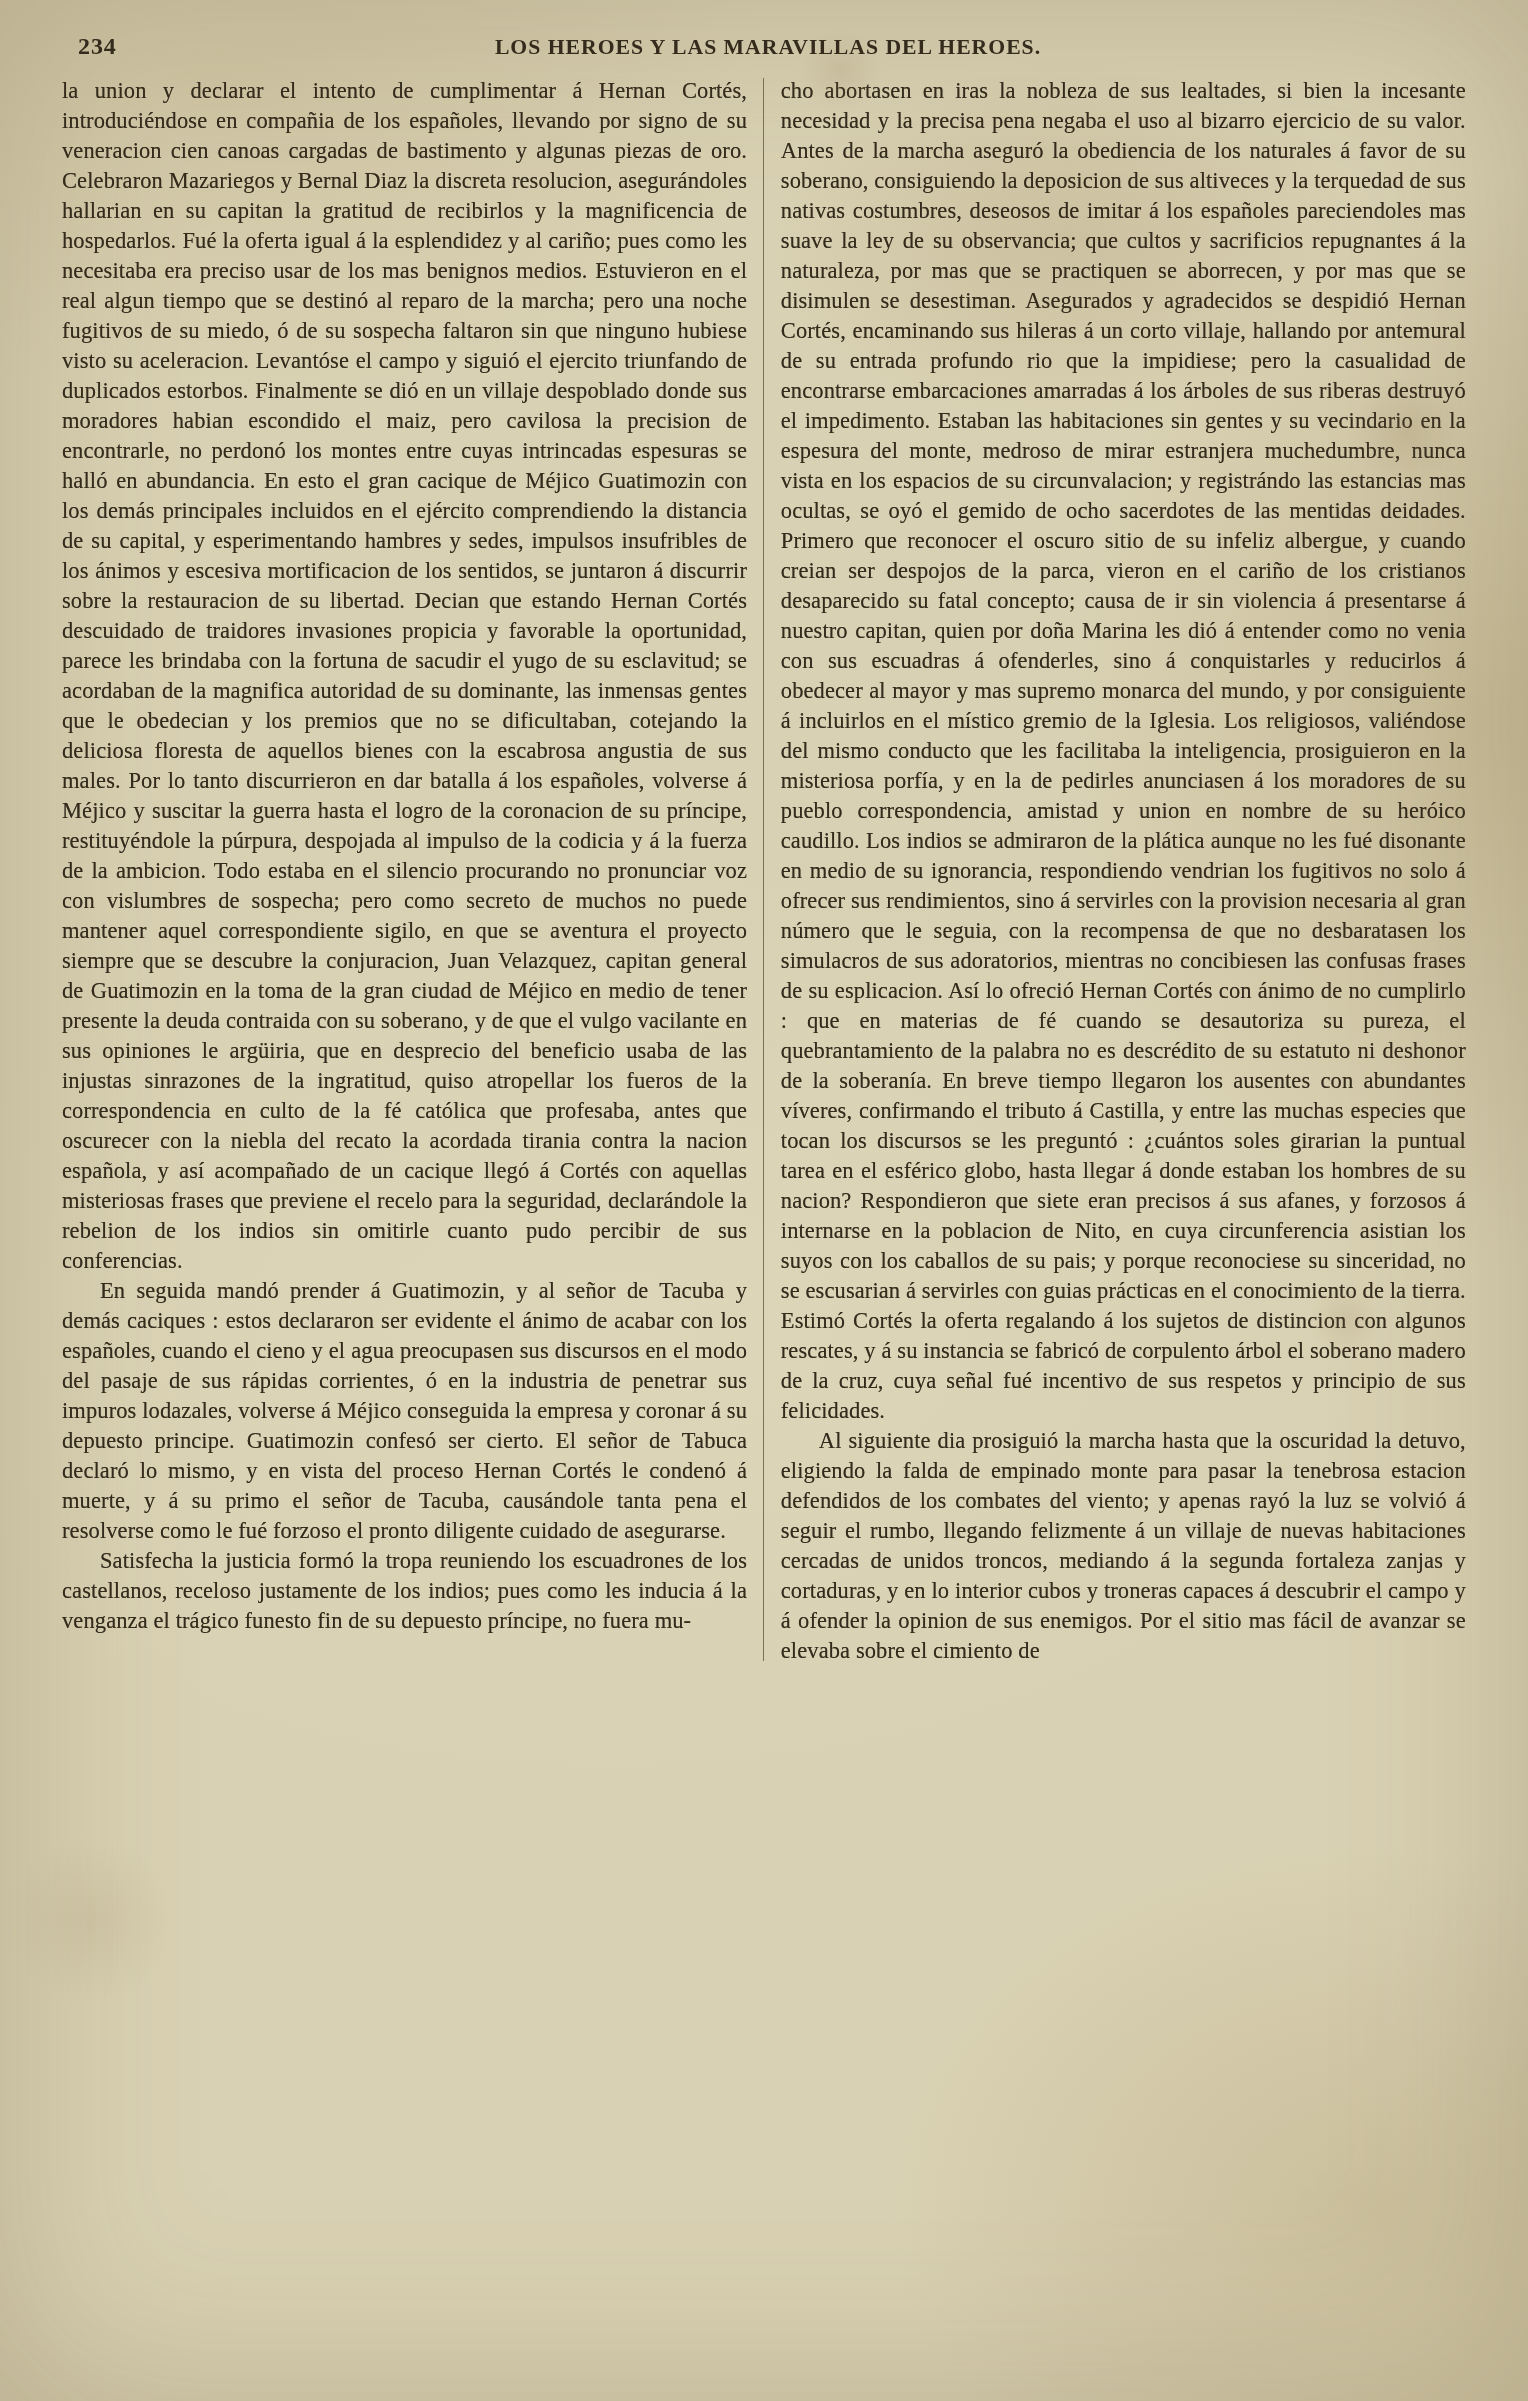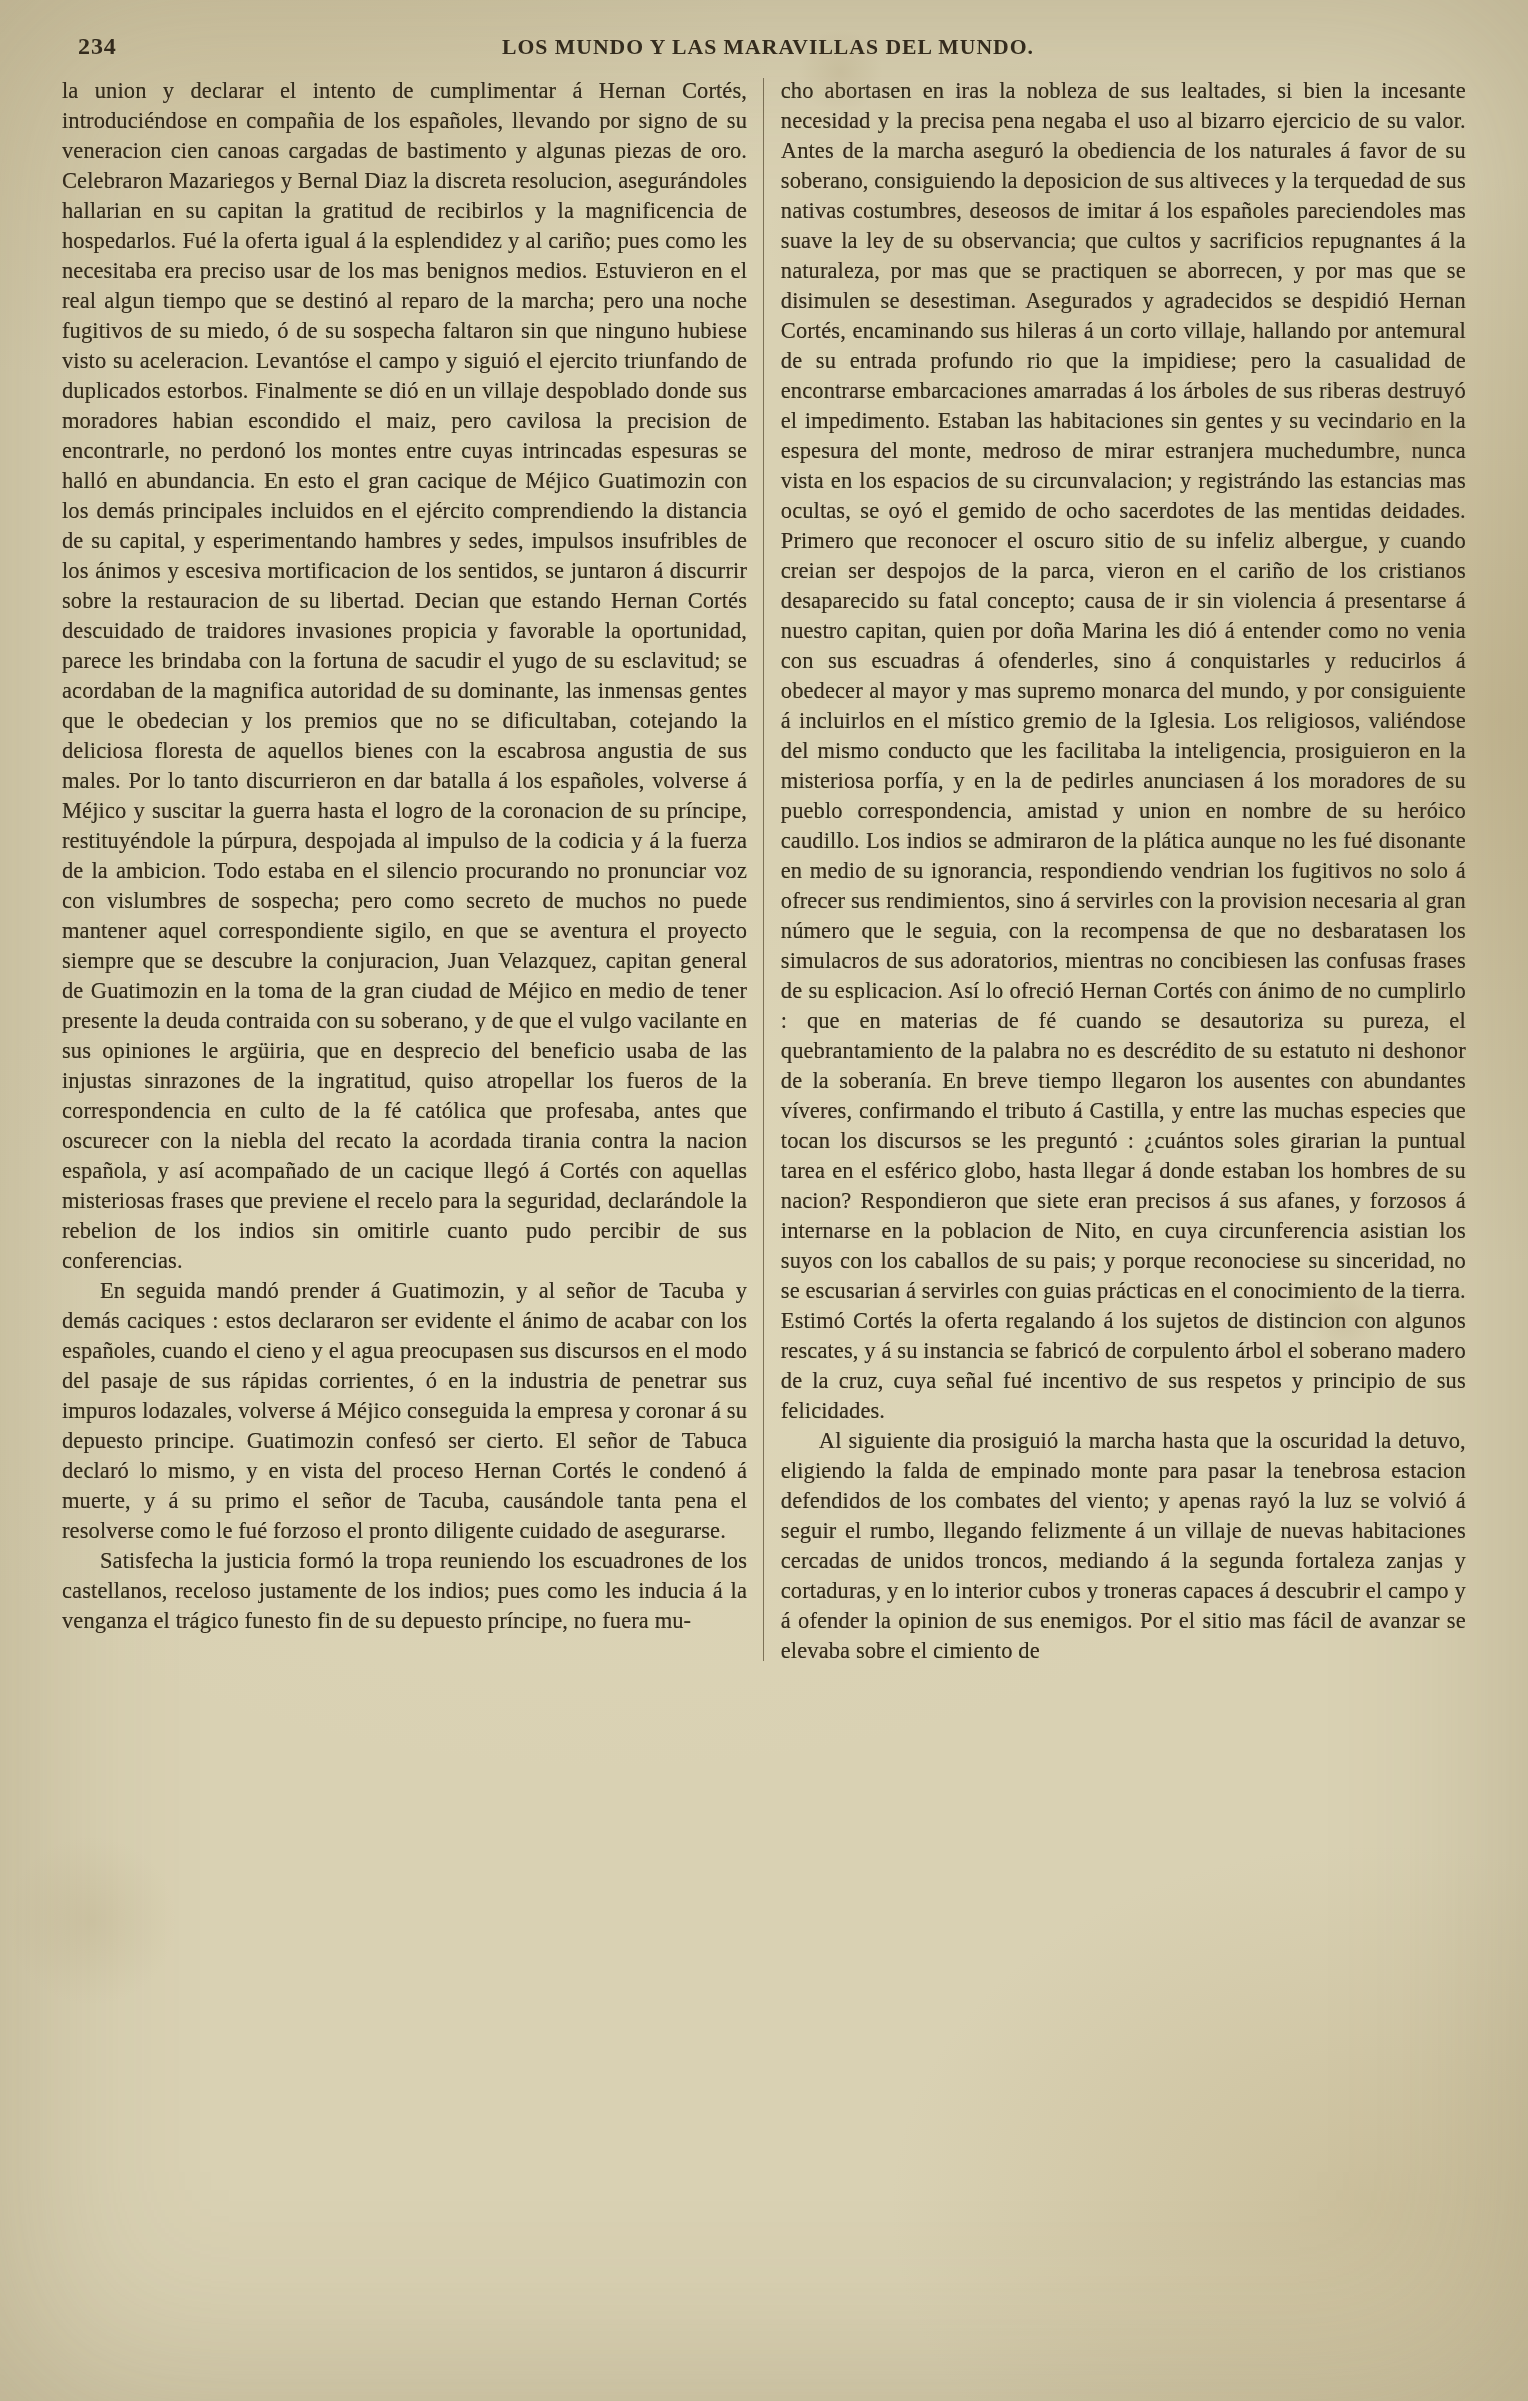--- a/index.html
+++ b/index.html
@@ -90,21 +90,21 @@
     flex: 0 0 auto;
   }
 </style>
 </head>
 <body>
 
 <div class="page">
 
   <header class="page-header">
     <span class="page-number">234</span>
-    <span class="header-title">LOS MUNDO Y LAS MARAVILLAS DEL MUNDO.</span>
+    <span class="header-title">LOS HEROES Y LAS MARAVILLAS DEL HEROES.</span>
   </header>
 
   <main class="columns">
 
     <div class="column">
       <p class="cont">la union y declarar el intento de cumplimentar á Hernan Cortés, introduciéndose en compañia de los españoles, llevando por signo de su veneracion cien canoas cargadas de bastimento y algunas piezas de oro. Celebraron Mazariegos y Bernal Diaz la discreta resolucion, asegurándoles hallarian en su capitan la gratitud de recibirlos y la magnificencia de hospedarlos. Fué la oferta igual á la esplendidez y al cariño; pues como les necesitaba era preciso usar de los mas benignos medios. Estuvieron en el real algun tiempo que se destinó al reparo de la marcha; pero una noche fugitivos de su miedo, ó de su sospecha faltaron sin que ninguno hubiese visto su aceleracion. Levantóse el campo y siguió el ejercito triunfando de duplicados estorbos. Finalmente se dió en un villaje despoblado donde sus moradores habian escondido el maiz, pero cavilosa la precision de encontrarle, no perdonó los montes entre cuyas intrincadas espesuras se halló en abundancia. En esto el gran cacique de Méjico Guatimozin con los demás principales incluidos en el ejército comprendiendo la distancia de su capital, y esperimentando hambres y sedes, impulsos insufribles de los ánimos y escesiva mortificacion de los sentidos, se juntaron á discurrir sobre la restauracion de su libertad. Decian que estando Hernan Cortés descuidado de traidores invasiones propicia y favorable la oportunidad, parece les brindaba con la fortuna de sacudir el yugo de su esclavitud; se acordaban de la magnifica autoridad de su dominante, las inmensas gentes que le obedecian y los premios que no se dificultaban, cotejando la deliciosa floresta de aquellos bienes con la escabrosa angustia de sus males. Por lo tanto discurrieron en dar batalla á los españoles, volverse á Méjico y suscitar la guerra hasta el logro de la coronacion de su príncipe, restituyéndole la púrpura, despojada al impulso de la codicia y á la fuerza de la ambicion. Todo estaba en el silencio procurando no pronunciar voz con vislumbres de sospecha; pero como secreto de muchos no puede mantener aquel correspondiente sigilo, en que se aventura el proyecto siempre que se descubre la conjuracion, Juan Velazquez, capitan general de Guatimozin en la toma de la gran ciudad de Méjico en medio de tener presente la deuda contraida con su soberano, y de que el vulgo vacilante en sus opiniones le argüiria, que en desprecio del beneficio usaba de las injustas sinrazones de la ingratitud, quiso atropellar los fueros de la correspondencia en culto de la fé católica que profesaba, antes que oscurecer con la niebla del recato la acordada tirania contra la nacion española, y así acompañado de un cacique llegó á Cortés con aquellas misteriosas frases que previene el recelo para la seguridad, declarándole la rebelion de los indios sin omitirle cuanto pudo percibir de sus conferencias.</p>
       <p>En seguida mandó prender á Guatimozin, y al señor de Tacuba y demás caciques : estos declararon ser evidente el ánimo de acabar con los españoles, cuando el cieno y el agua preocupasen sus discursos en el modo del pasaje de sus rápidas corrientes, ó en la industria de penetrar sus impuros lodazales, volverse á Méjico conseguida la empresa y coronar á su depuesto principe. Guatimozin confesó ser cierto. El señor de Tabuca declaró lo mismo, y en vista del proceso Hernan Cortés le condenó á muerte, y á su primo el señor de Tacuba, causándole tanta pena el resolverse como le fué forzoso el pronto diligente cuidado de asegurarse.</p>
       <p>Satisfecha la justicia formó la tropa reuniendo los escuadrones de los castellanos, receloso justamente de los indios; pues como les inducia á la venganza el trágico funesto fin de su depuesto príncipe, no fuera mu-</p>
     </div>
 

